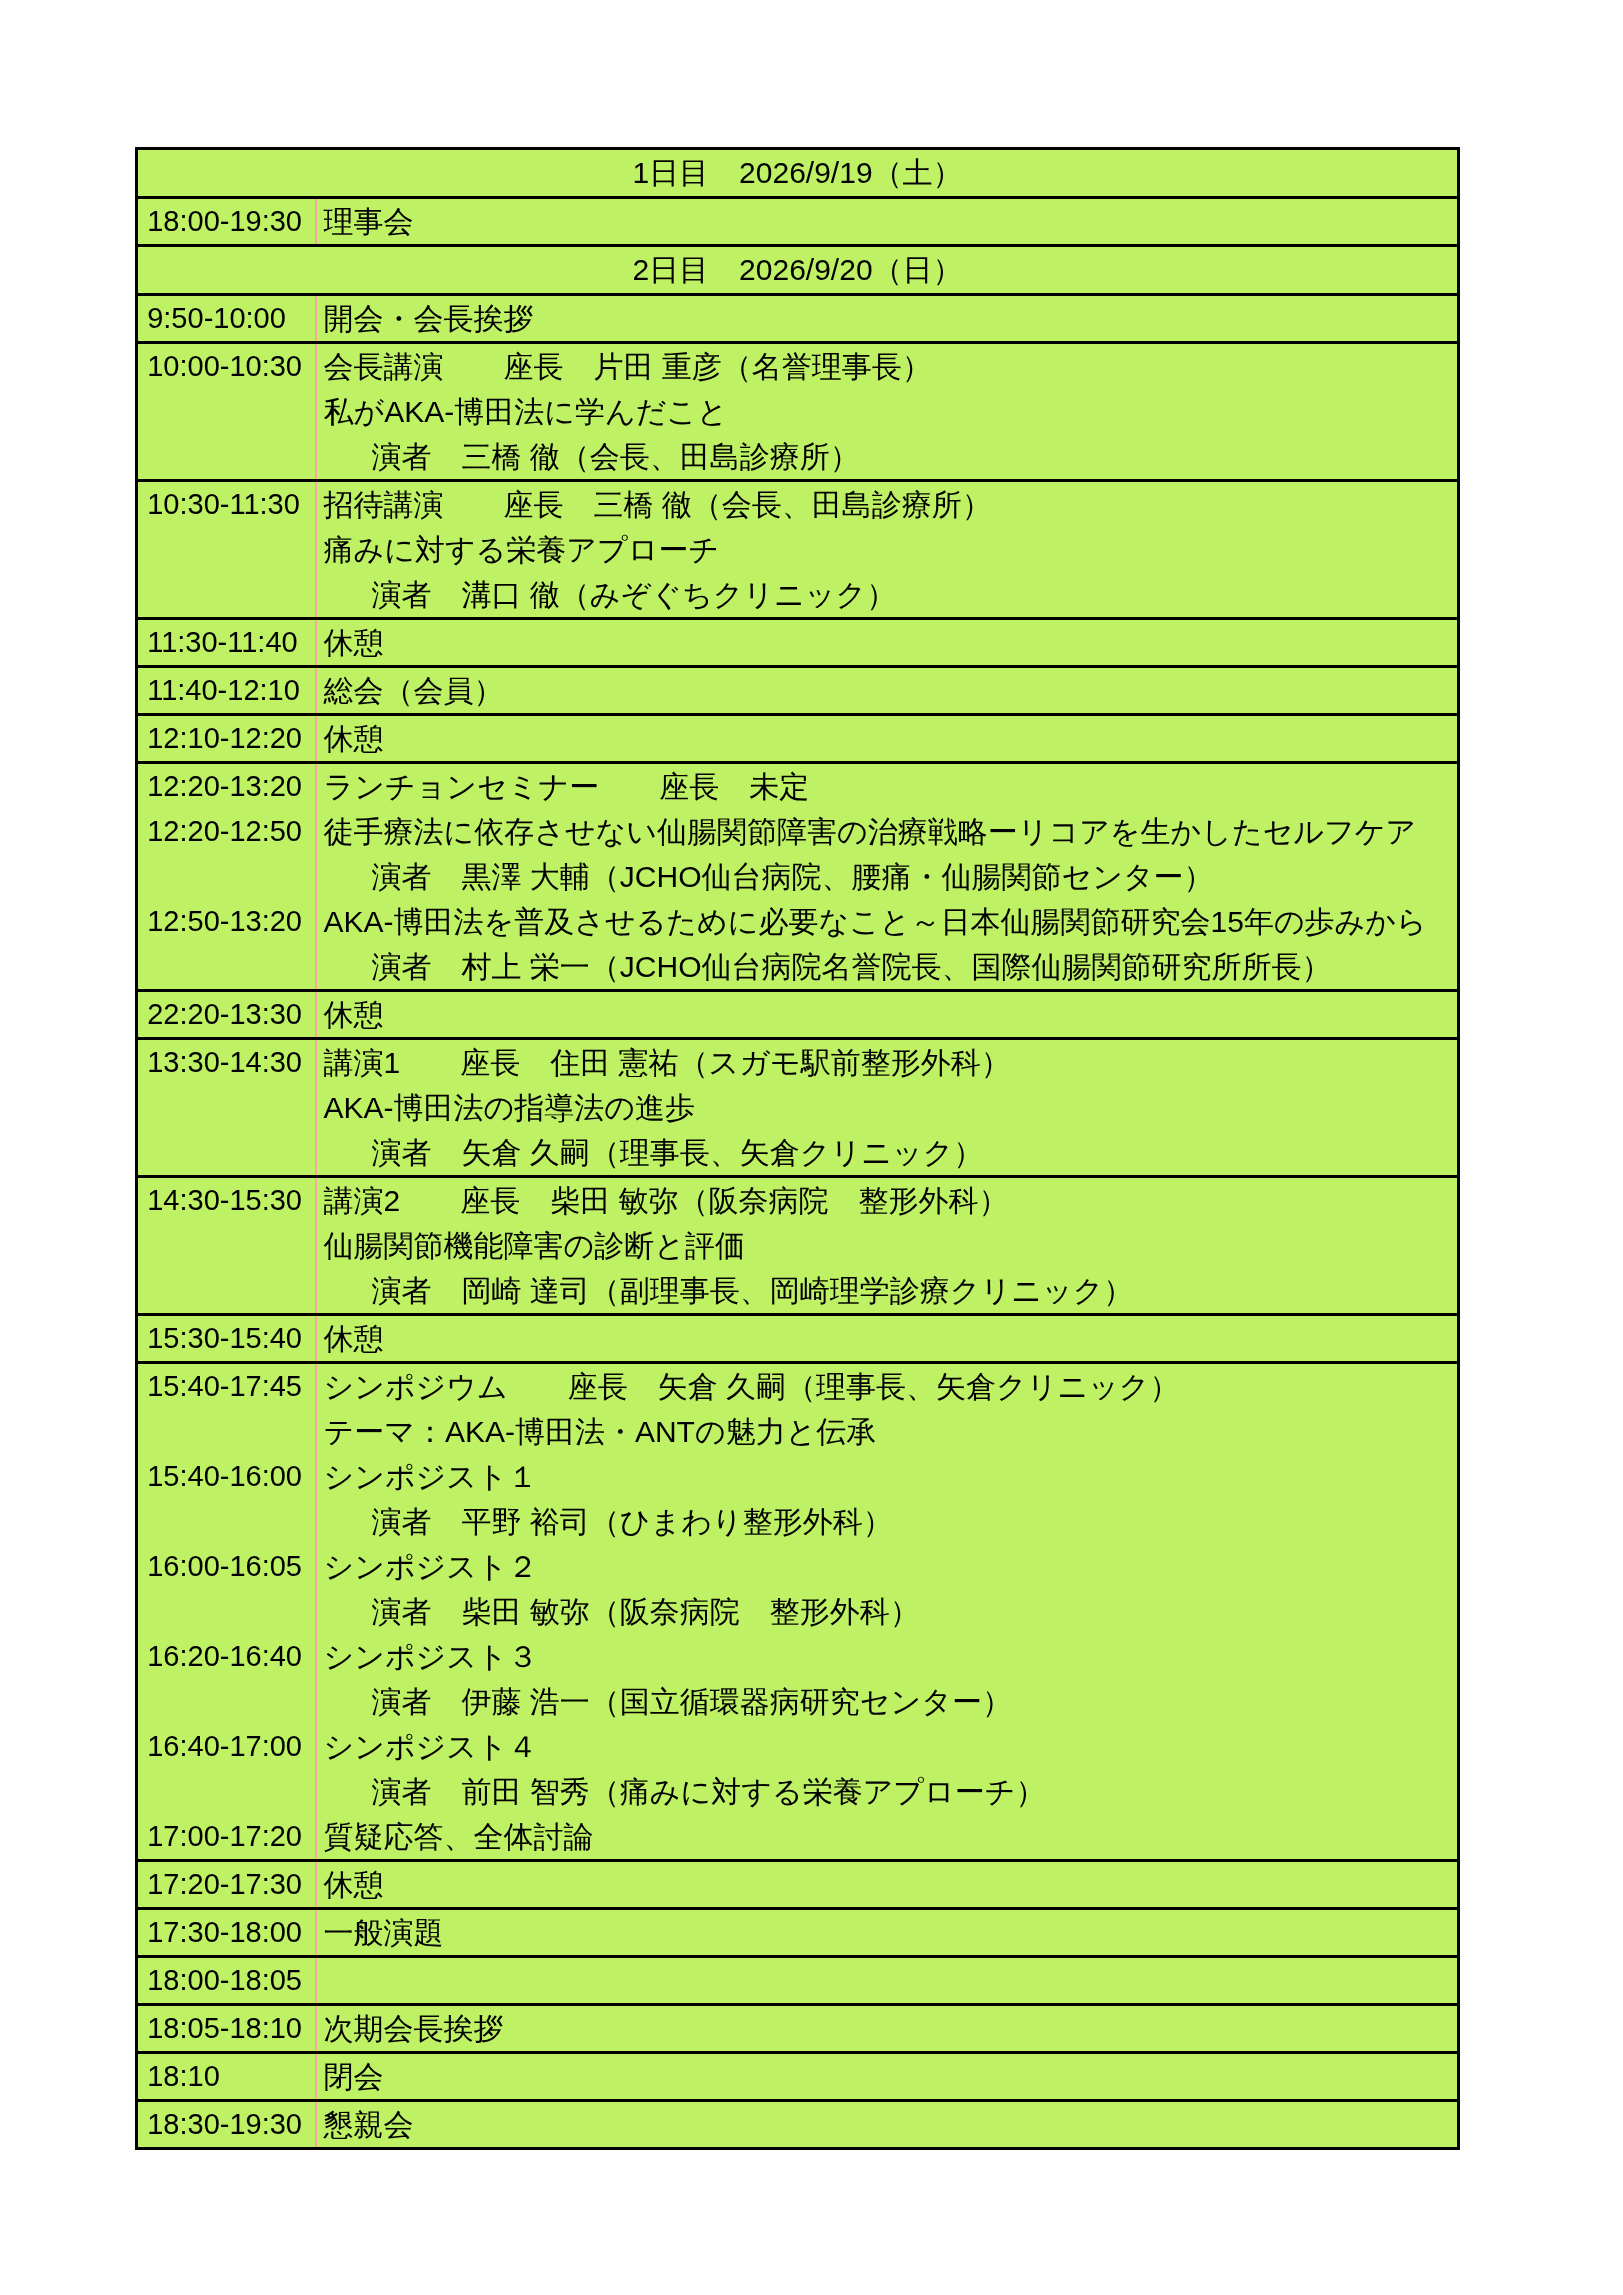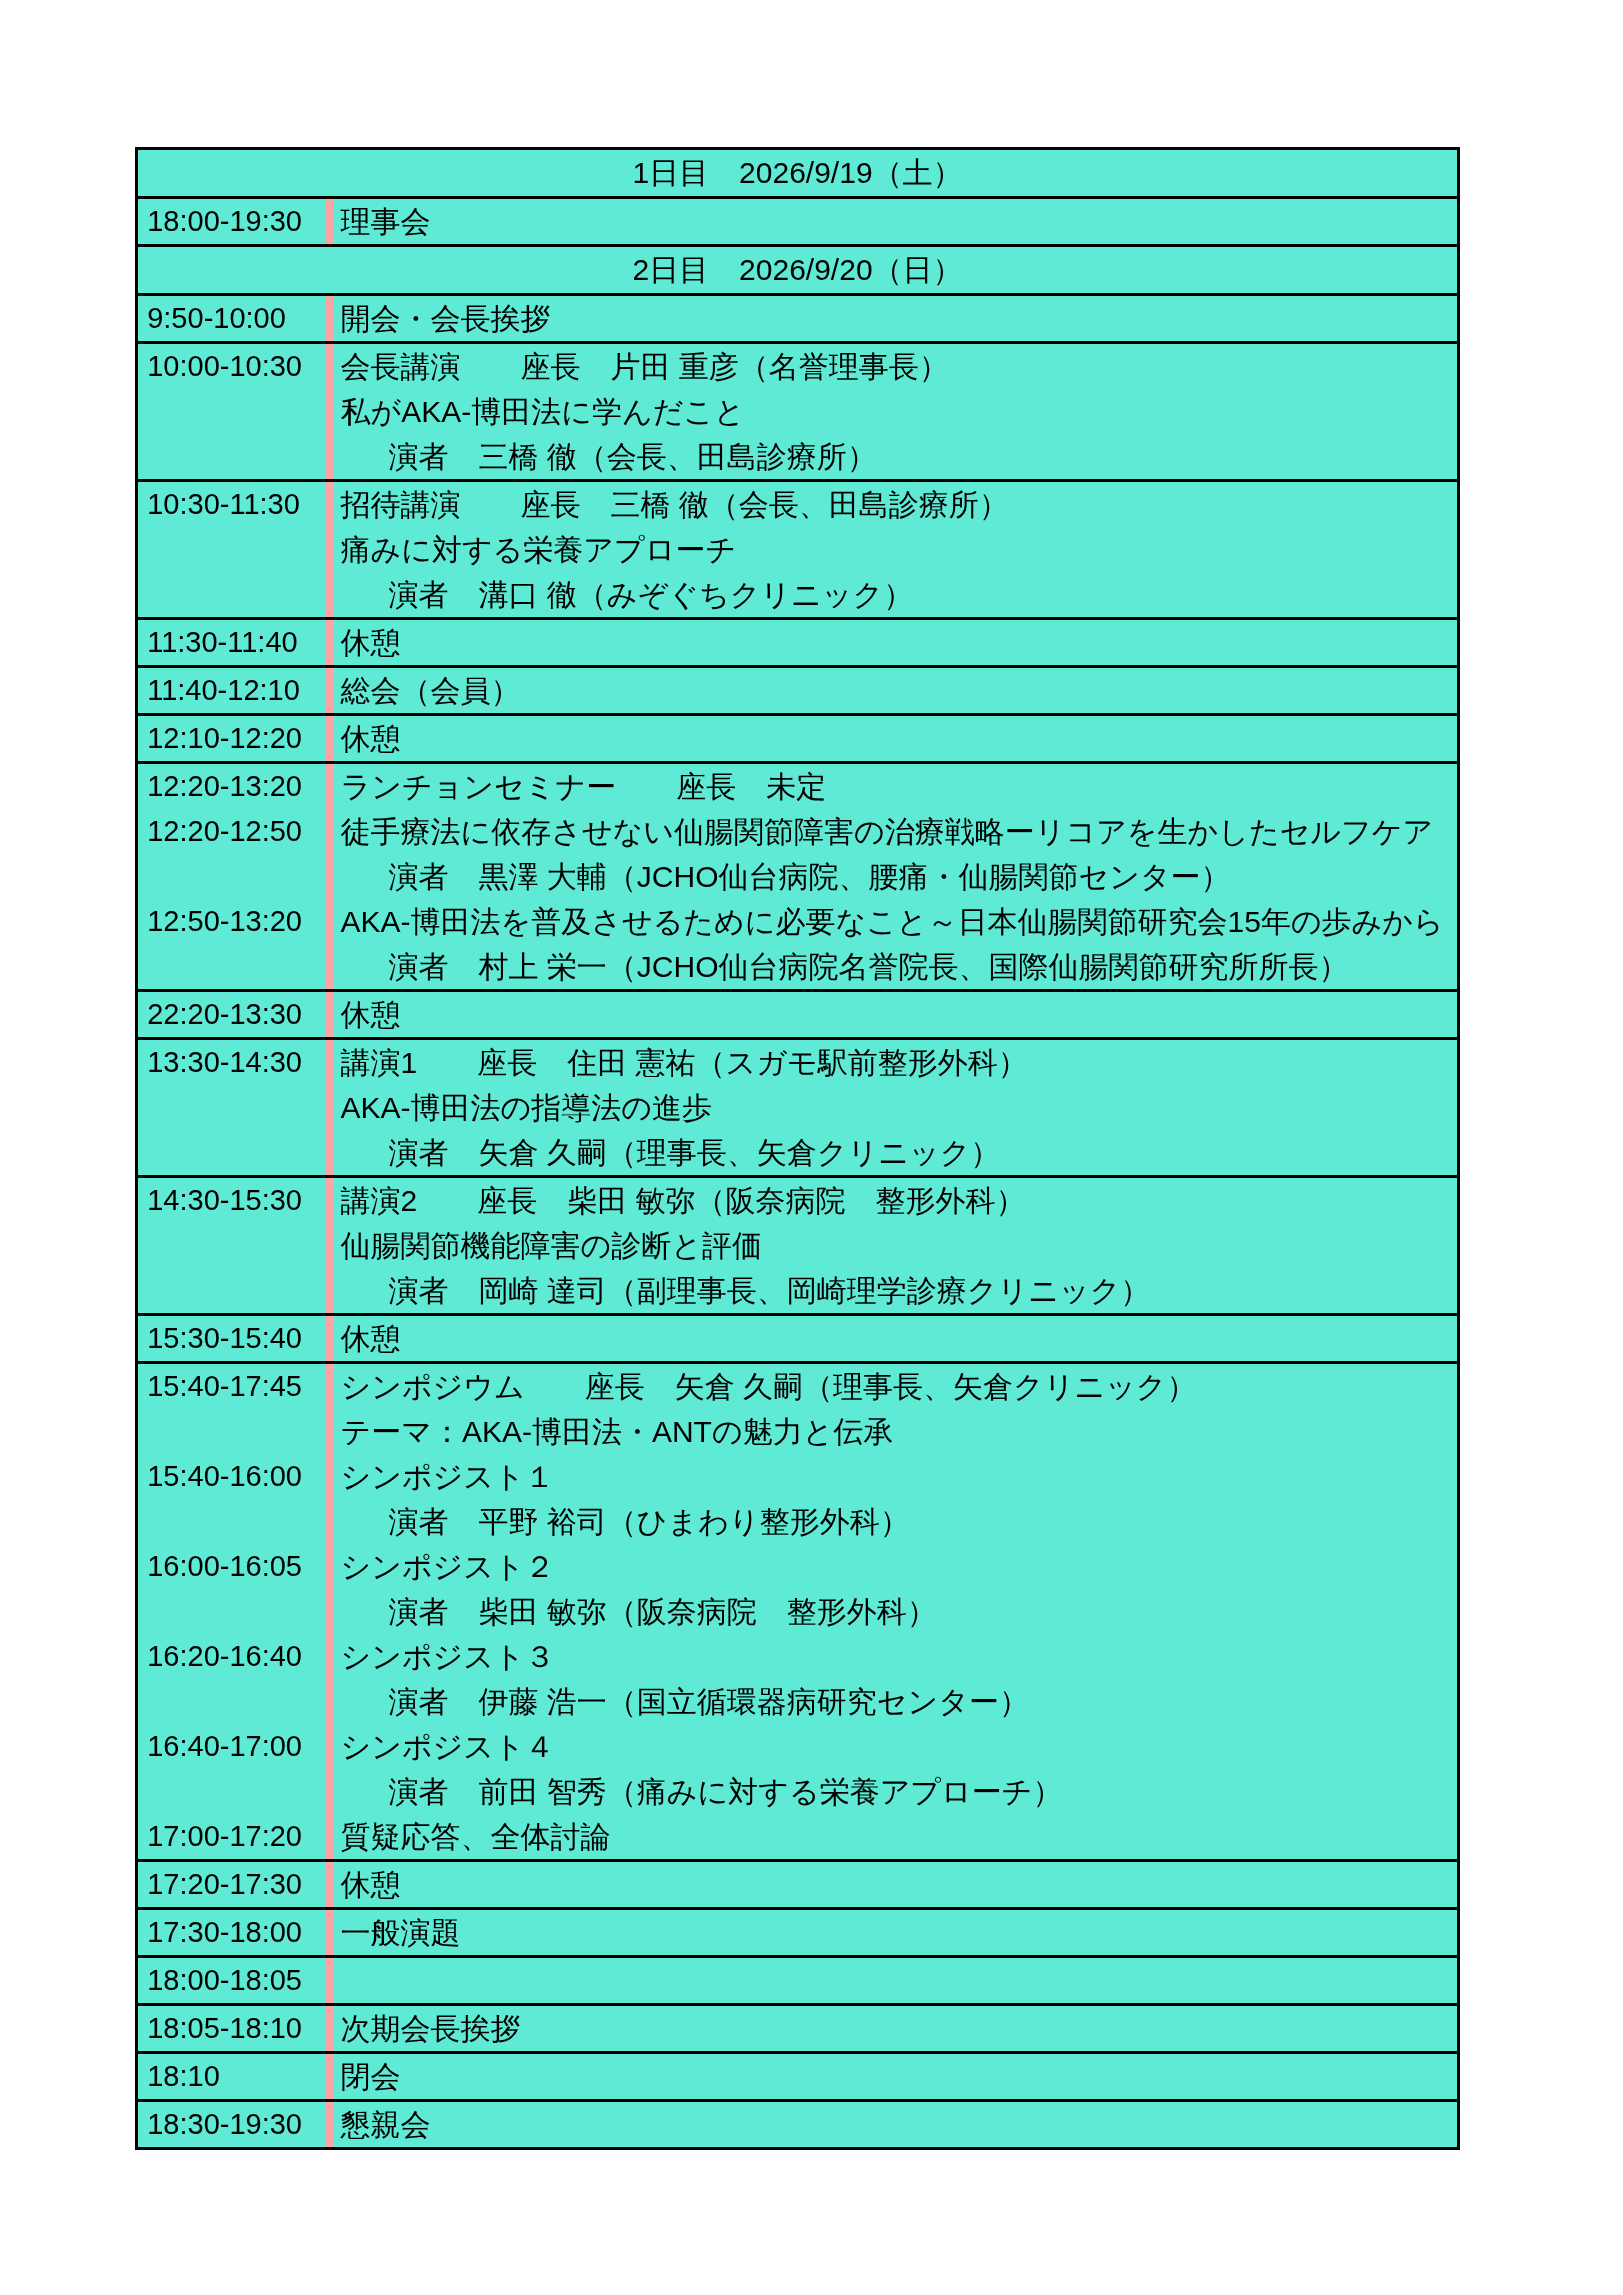--- a/index.html
+++ b/index.html
@@ -8,34 +8,34 @@
     background:#ffffff;
     font-family:"Liberation Sans","DejaVu Sans",sans-serif;
     color:#000;
     position:relative;
   }
   .schedule-table{
     position:absolute;
     left:135px;top:147px;
     width:1319px;
     border:3.9px solid #000;
-    background:#5eead4;
+    background:#bef264;
   }
   .row{display:flex;}
   .row + .row{border-top:3.3px solid #000;}
   .row.header{display:block;}
   .hline{
     height:46px;line-height:46px;
     text-align:center;
     font-size:30px;
     white-space:nowrap;
   }
   .time-col{
-    width:196px;flex:none;
-    border-right:8px solid #fca5a5;
+    width:179px;flex:none;
+    border-right:2px solid #fca5a5;
     box-sizing:border-box;
     padding-left:9.2px;
   }
   .content-col{
     flex:1;
     padding-left:6.5px;
     box-sizing:border-box;
     overflow:hidden;
     border-radius:19px;
   }

